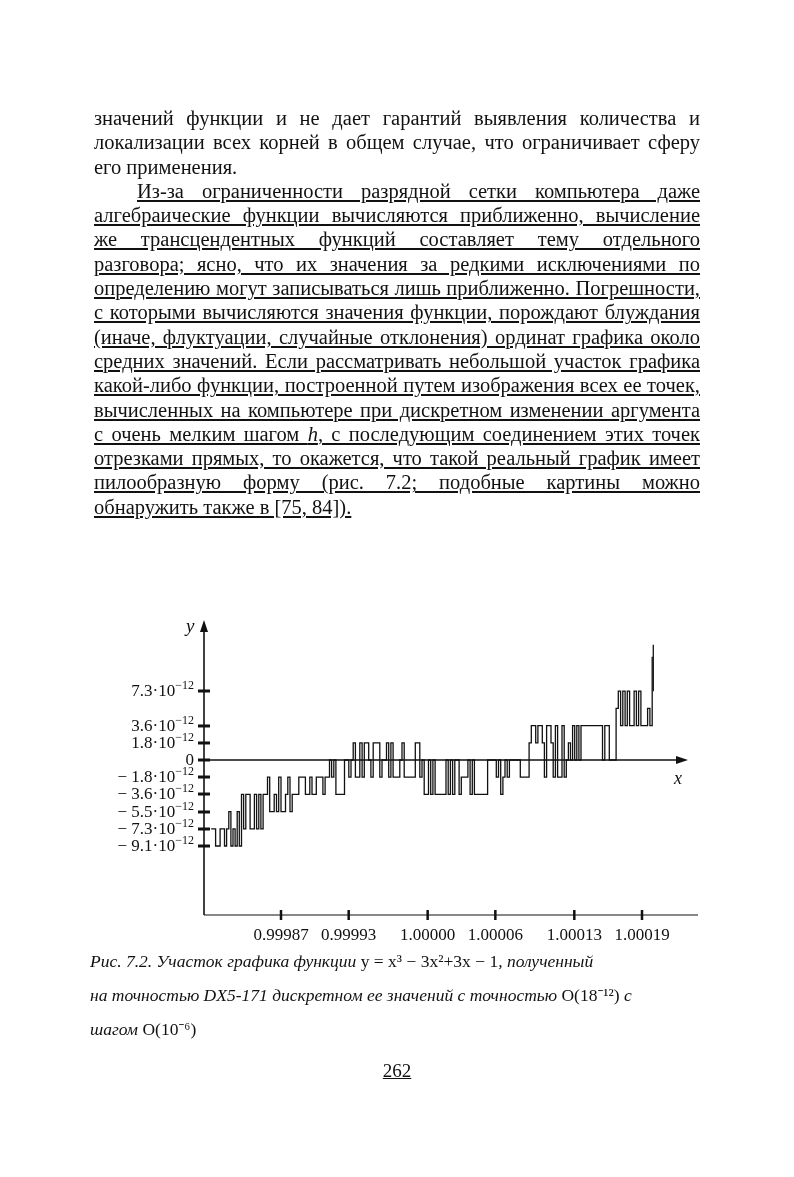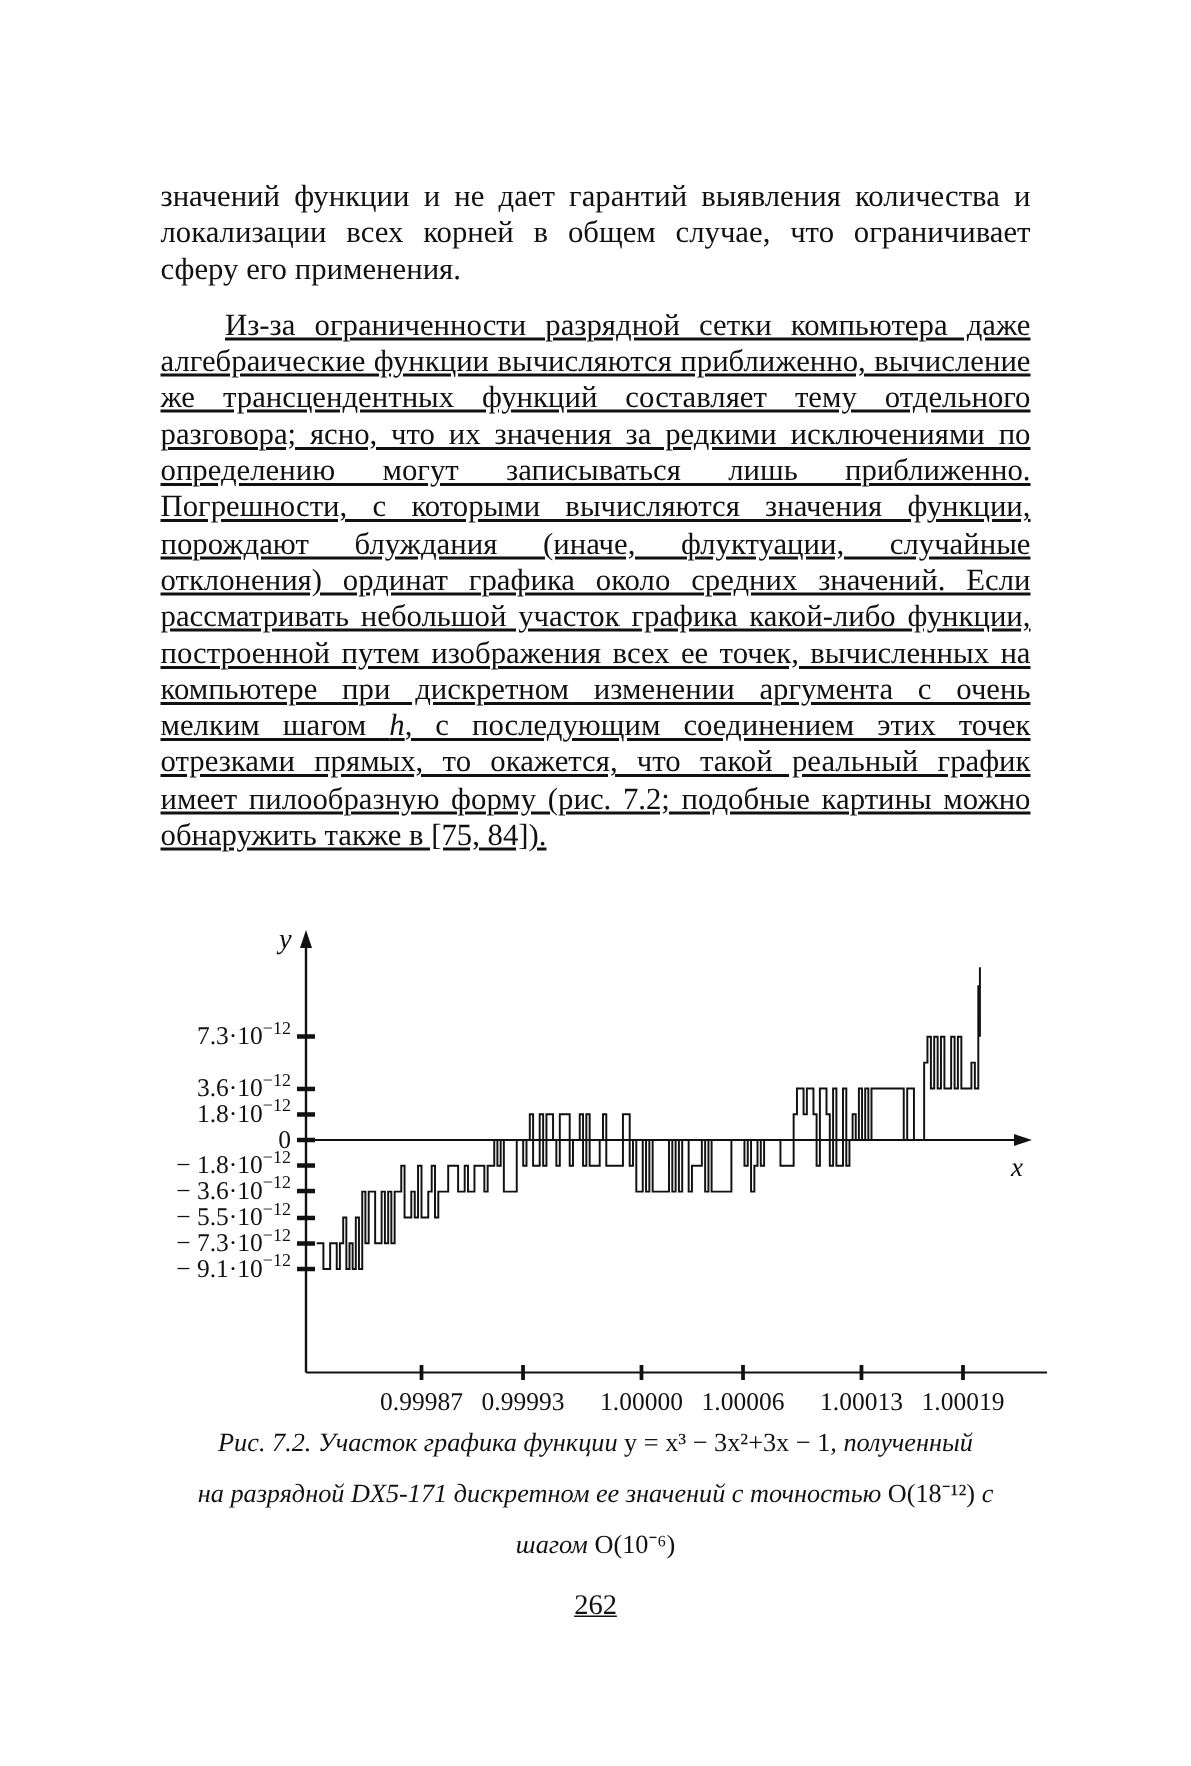--- a/index.html
+++ b/index.html
@@ -1,26 +1,26 @@
 <!DOCTYPE html>
 <html><head>
 <meta charset="utf-8">
 <style>
   html, body { margin: 0; padding: 0; background: #ffffff; }
   body { width: 794px; height: 1177px; position: relative; overflow: hidden;
          font-family: "Liberation Serif", serif; color: #111; }
   .page-text { position: absolute; left: 94px; top: 106px; width: 606px;
                font-size: 20.5px; line-height: 24.3px; text-align: justify; }
-  .page-text p { margin: 13px; }
+  .page-text p { margin: 0; }
   .page-text p.indent { text-indent: 43px; }
   .page-text .last { text-align-last: left; text-decoration: underline; }
   .chart-wrap { position: absolute; left: 0; top: 605px; width: 794px; height: 340px; }
   svg text { font-family: "Liberation Serif", serif; fill: #111; }
   .caption { position: absolute; left: 90px; top: 944px; width: 614px;
-             text-align: center; font-style: italic; font-size: 17.5px; line-height: 34px; }
+             text-align: left; font-style: italic; font-size: 17.5px; line-height: 34px; }
   .caption .upright { font-style: normal; }
   .page-number { position: absolute; left: 0; width: 794px; top: 1060px;
                  text-align: center; font-size: 19px; text-decoration: underline; }
 </style>
 </head>
 <body>
 
 <div class="page-text">
   <p>значений функции и не дает гарантий выявления количества и локализации всех корней в общем случае, что ограничивает сферу его применения.</p>
   <p class="indent last"><span>Из-за ограниченности разрядной сетки компьютера даже алгебраические функции вычисляются приближенно, вычисление же трансцендентных функций составляет тему отдельного разговора; ясно, что их значения за редкими исключениями по определению могут записываться лишь приближенно. Погрешности, с которыми вычисляются значения функции, порождают блуждания (иначе, флуктуации, случайные отклонения) ординат графика около средних значений. Если рассматривать небольшой участок графика какой-либо функции, построенной путем изображения всех ее точек, вычисленных на компьютере при дискретном изменении аргумента с очень мелким шагом </span><i>h</i><span>, с последующим соединением этих точек отрезками прямых, то окажется, что такой реальный график имеет пилообразную форму (рис. 7.2; подобные картины можно обнаружить также в [75, 84]).</span></p>
@@ -78,21 +78,21 @@
   </svg>
 </div>
 
 <div class="caption">
   <div>
     <span>Рис. 7.2.</span>
     <span>Участок графика функции</span>
     <span class="upright">y = x³ − 3x²+3x − 1</span><span>, полученный</span>
   </div>
   <div>
-    <span>на разрядной</span>
+    <span>на точностью</span>
     <span>DX5-171</span>
     <span>дискретном ее значений с точностью</span>
     <span class="upright">O(18⁻¹²)</span>
     <span>с</span>
   </div>
   <div>
     <span>шагом</span>
     <span class="upright">O(10⁻⁶)</span>
   </div>
 </div>

